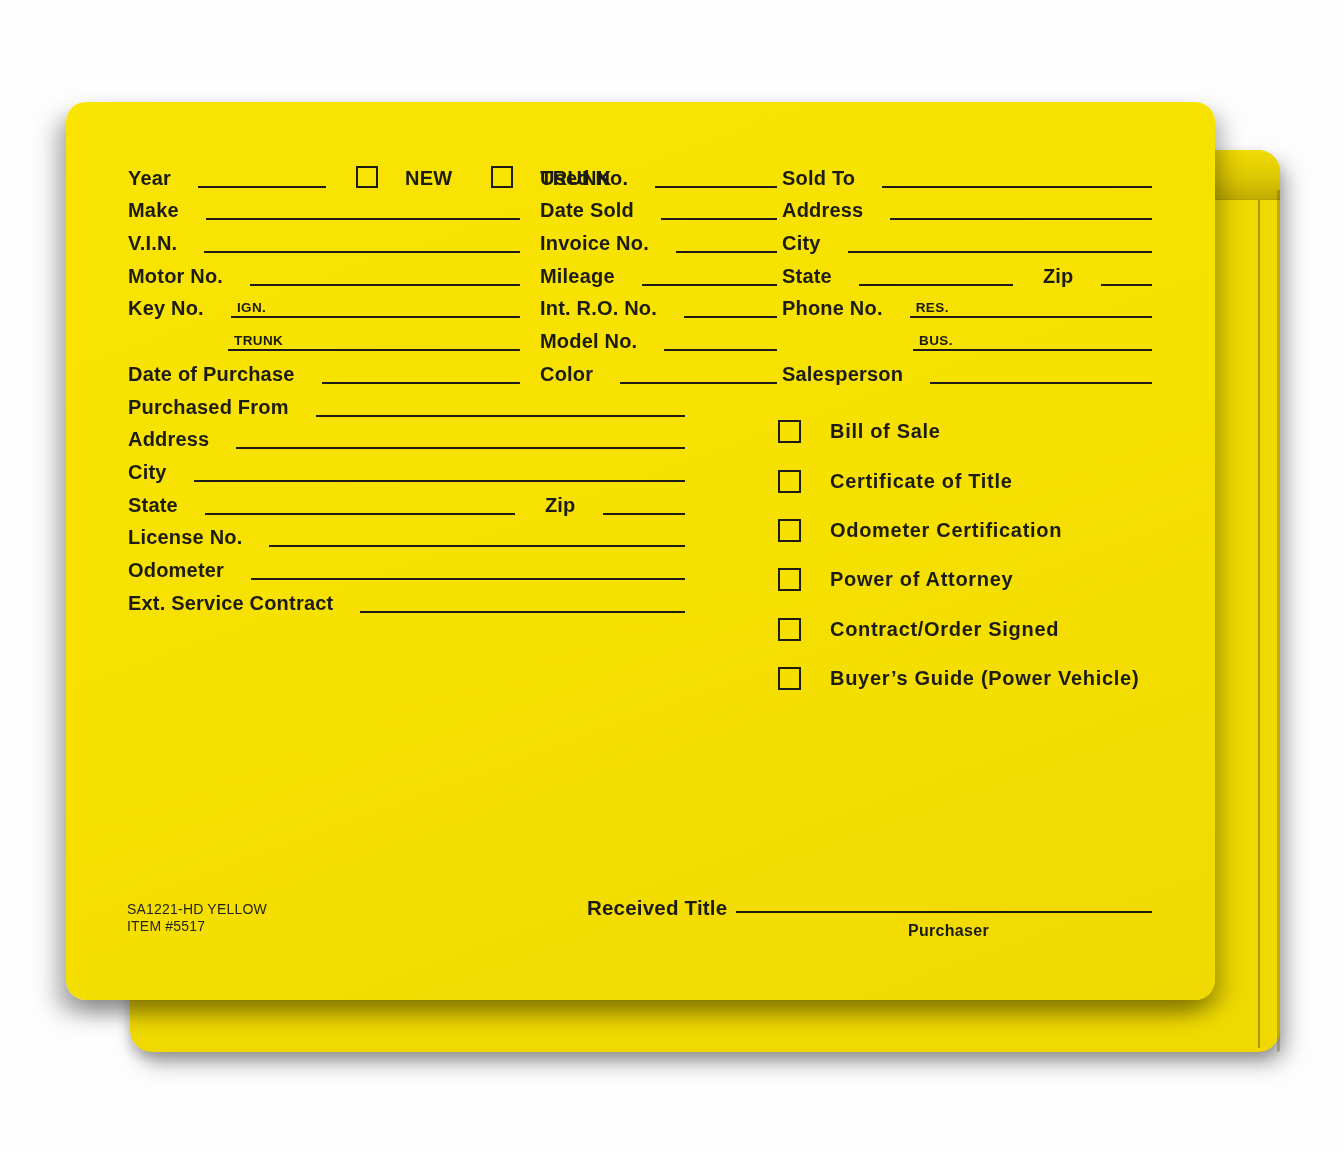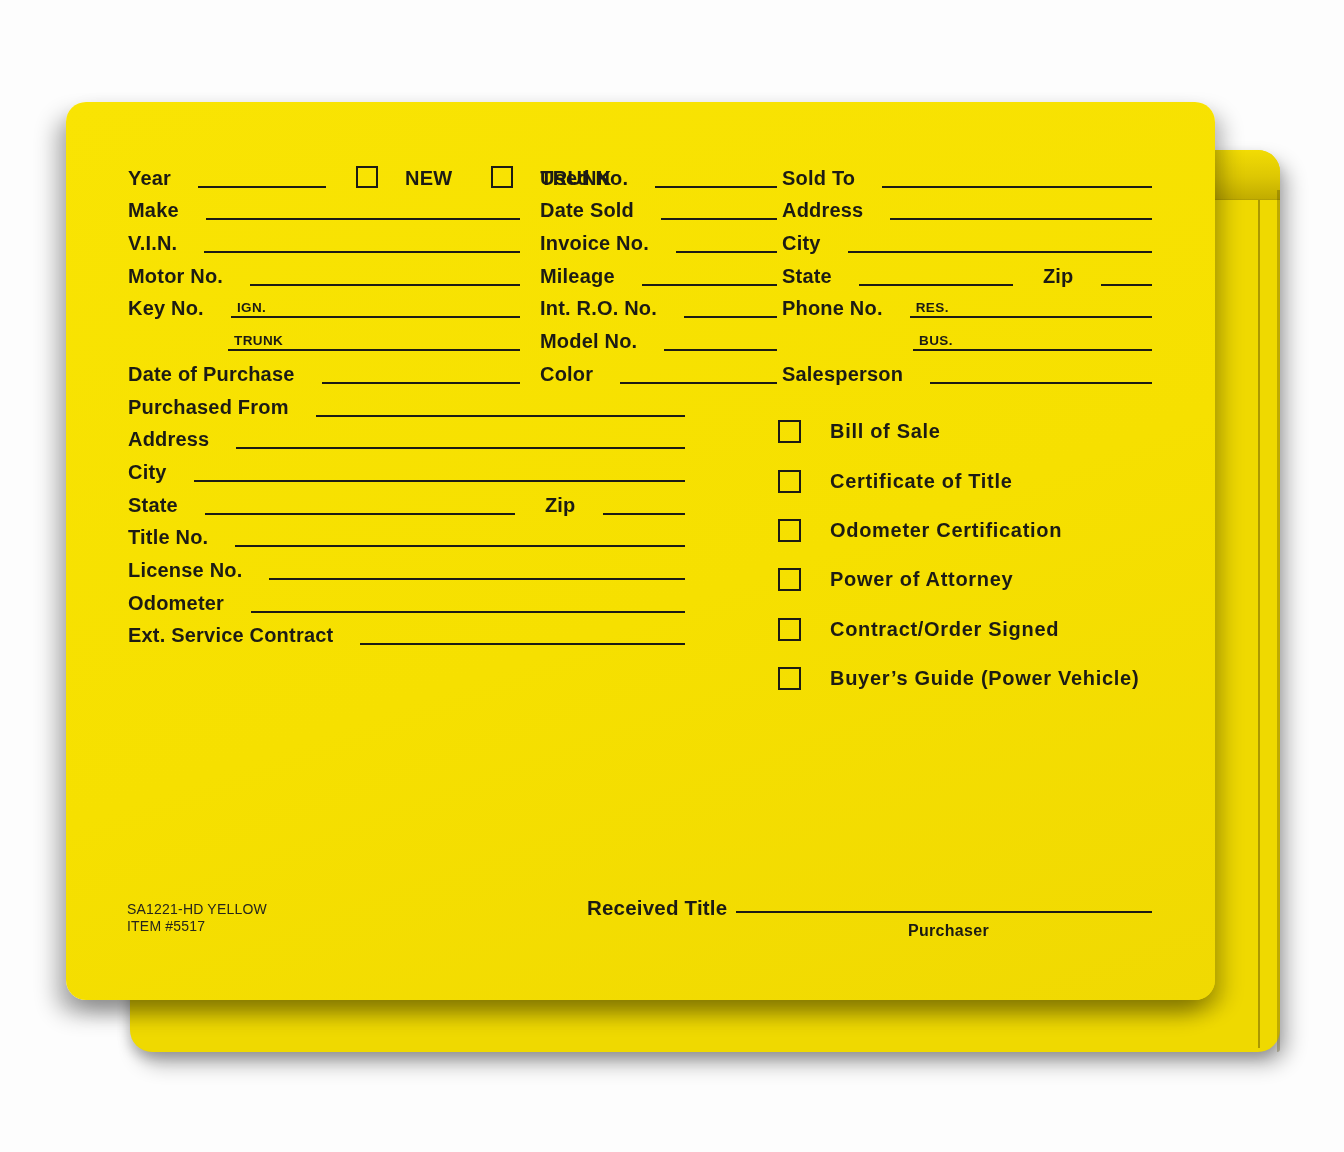--- a/index.html
+++ b/index.html
@@ -156,24 +156,20 @@
         <span class="line"></span>
       </div>
 
       <div class="row w557">
         <span class="lbl">State</span>
         <span class="line w310"></span>
         <span class="lbl ziplbl">Zip</span>
         <span class="line"></span>
       </div>
 
-      <div class="row w557">
-        <span class="lbl">Title No.</span>
-        <span class="line"></span>
-      </div>
 
       <div class="row w557">
         <span class="lbl">License No.</span>
         <span class="line"></span>
       </div>
 
       <div class="row w557">
         <span class="lbl">Odometer</span>
         <span class="line"></span>
       </div>

